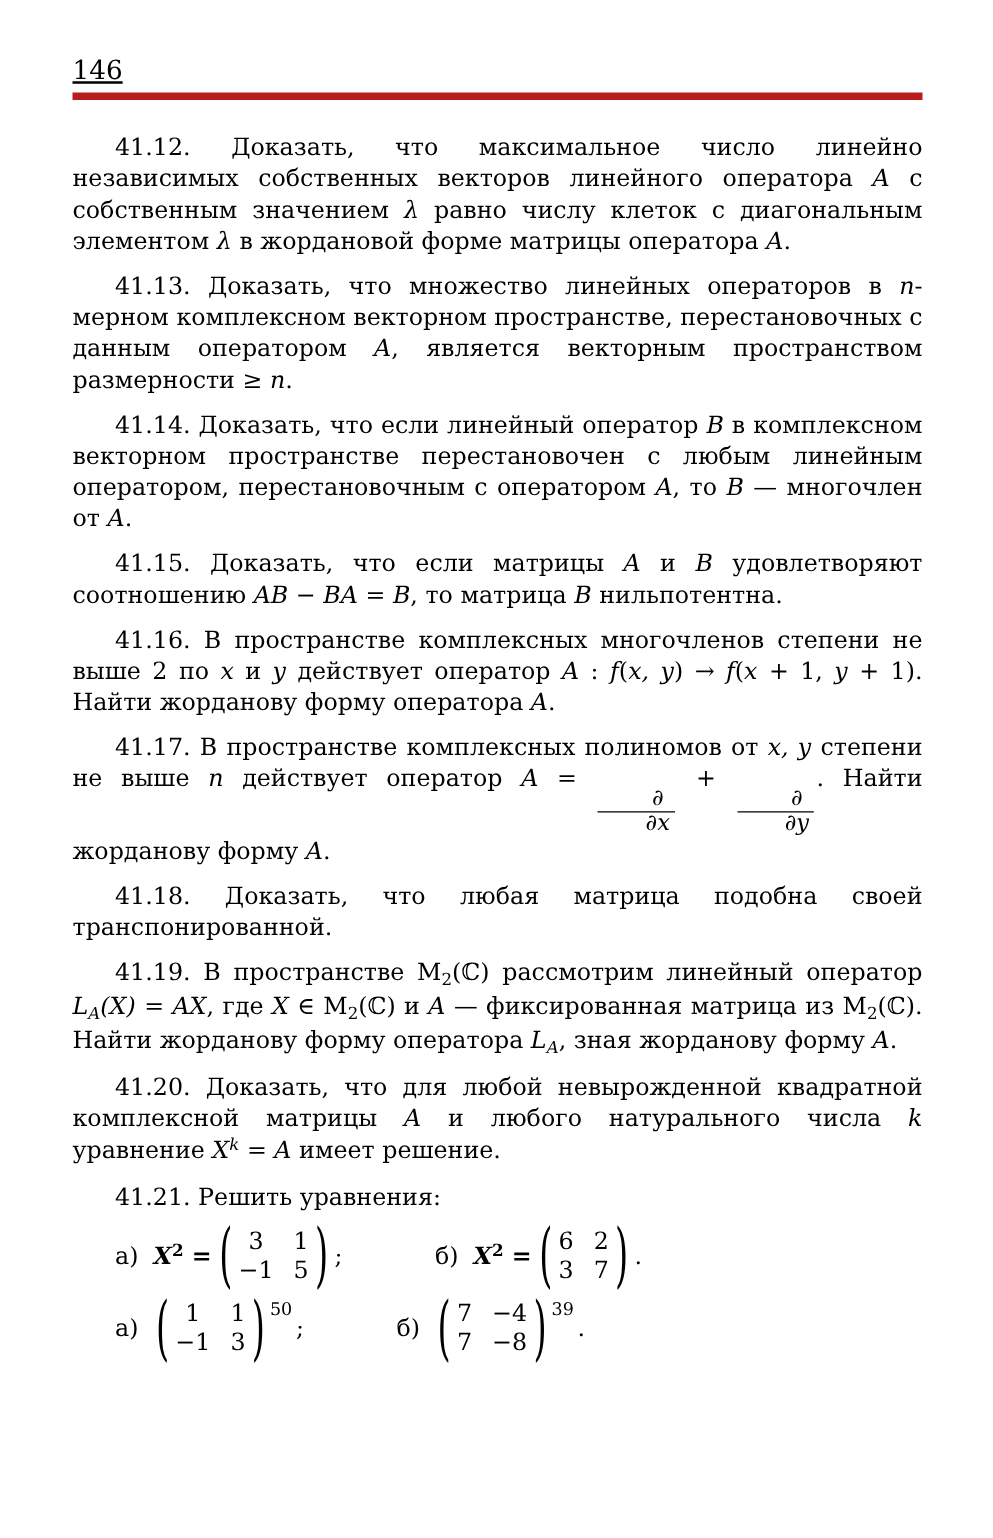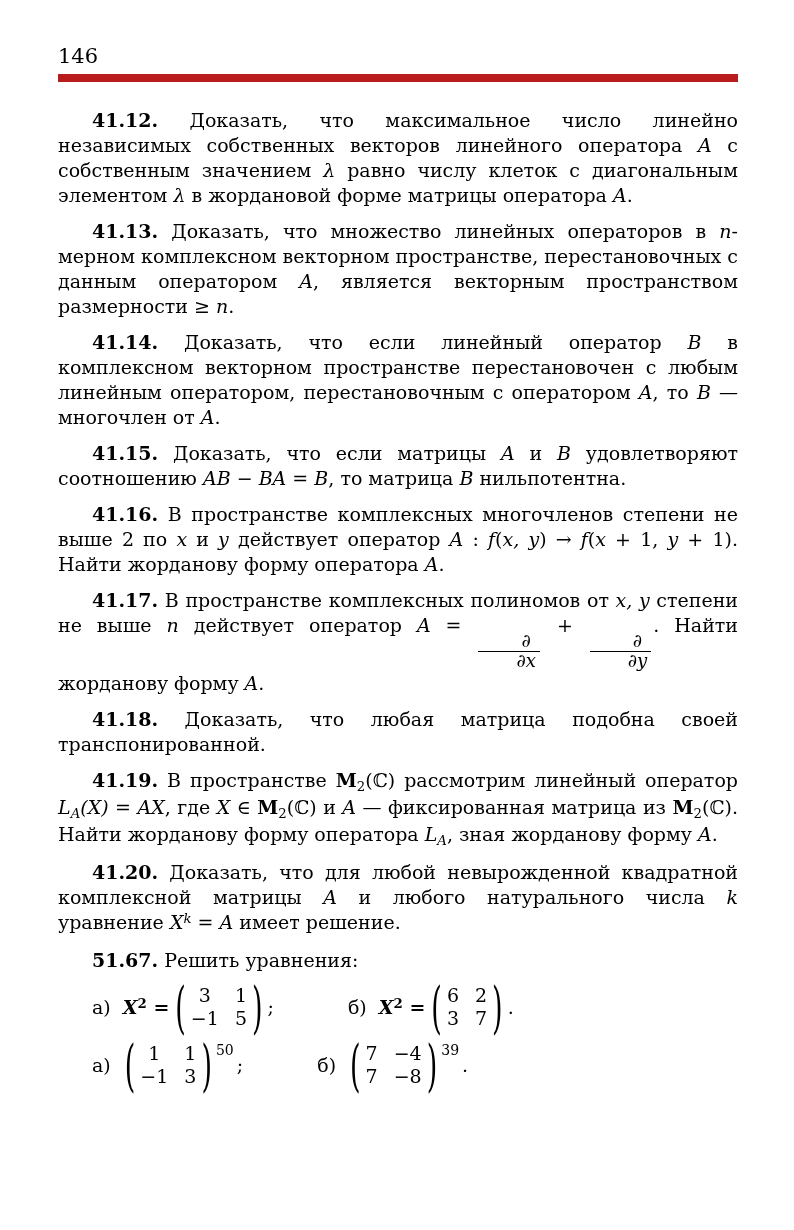--- a/index.html
+++ b/index.html
@@ -7,34 +7,34 @@
   body {
     width: 794px; height: 1230px; overflow: hidden;
     background: #ffffff; color: #000000;
     font-family: "DejaVu Serif", "DejaVu Sans", serif;
   }
   .page { padding: 44px 56px 0 58px; }
 
   .pagehead {
     display: grid; grid-template-columns: 1fr auto 1fr;
     align-items: baseline;
-    padding-bottom: 6px; border-bottom: 8px solid #b91c1c;
+    padding-bottom: 6px; border-bottom: 6px solid #b91c1c; text-decoration: underline;
   }
   .page-number { font-size: 21px; justify-self: start; }
   .running-title { font-style: italic; font-size: 20px; letter-spacing: 0.6px; }
 
   .content { margin-top: 26px; }
   p.problem {
     margin: 0 0 11px 0;
     font-size: 19px; line-height: 25px;
     text-align: justify; text-indent: 34px;
   }
 
   .run-i  { font-style: italic; }
-  .run-b  { font-weight: bold; }
+  .run-b  { font-weight: normal; }
   .run-sc { font-style: italic; }
   .run-sub  { font-size: 0.7em; position: relative; top: 0.25em; }
   .run-subi { font-size: 0.7em; position: relative; top: 0.25em; font-style: italic; }
   .run-sup  { font-size: 0.7em; position: relative; top: -0.5em; }
   .run-supi { font-size: 0.7em; position: relative; top: -0.5em; font-style: italic; }
 
   .frac {
     display: inline-flex; flex-direction: column; align-items: center;
     vertical-align: -0.85em; line-height: 1.05;
     font-style: italic; font-size: 0.95em; padding: 0 2px;
@@ -86,21 +86,21 @@
           <span class="fnum">∂</span>
           <span class="fden">∂x</span>
         </span><span class="run-r"> + </span><span class="frac">
           <span class="fnum">∂</span>
           <span class="fden">∂y</span>
         </span><span class="run-r">. Найти жорданову форму </span><span class="run-sc">A</span><span class="run-r">.</span></p>
     <p class="problem"><span class="run-b">41.18.</span><span class="run-r"> Доказать, что любая матрица подобна своей транспонированной.</span></p>
     <p class="problem"><span class="run-b">41.19.</span><span class="run-r"> В пространстве </span><span class="run-b">M</span><span class="run-sub">2</span><span class="run-r">(ℂ) рассмотрим линейный оператор </span><span class="run-i">L</span><span class="run-subi">A</span><span class="run-i">(X) = AX</span><span class="run-r">, где </span><span class="run-i">X</span><span class="run-r"> ∈ </span><span class="run-b">M</span><span class="run-sub">2</span><span class="run-r">(ℂ) и </span><span class="run-i">A</span><span class="run-r"> — фиксированная матрица из </span><span class="run-b">M</span><span class="run-sub">2</span><span class="run-r">(ℂ). Найти жорданову форму оператора </span><span class="run-i">L</span><span class="run-subi">A</span><span class="run-r">, зная жорданову форму </span><span class="run-i">A</span><span class="run-r">.</span></p>
     <p class="problem"><span class="run-b">41.20.</span><span class="run-r"> Доказать, что для любой невырожденной квадратной комплексной матрицы </span><span class="run-i">A</span><span class="run-r"> и любого натурального числа </span><span class="run-i">k</span><span class="run-r"> уравнение </span><span class="run-i">X</span><span class="run-supi">k</span><span class="run-r"> = </span><span class="run-i">A</span><span class="run-r"> имеет решение.</span></p>
 
-    <p class="problem"><span class="run-b">51.67.</span><span class="run-r"> Решить уравнения:</span></p>
+    <p class="problem"><span class="run-b">41.21.</span><span class="run-r"> Решить уравнения:</span></p>
     <div class="display-eq">
       <span class="eq-item">
         <span class="eq-label">а)</span>
         <span class="eq-runs"><span class="run-i">X</span><span class="run-sup">2</span><span class="run-r"> = </span></span>
         <span class="matrix">
           <span class="paren">(</span>
           <span class="mat-grid">
               <span class="mat-cell">3</span>
               <span class="mat-cell">1</span>
               <span class="mat-cell">−1</span>

